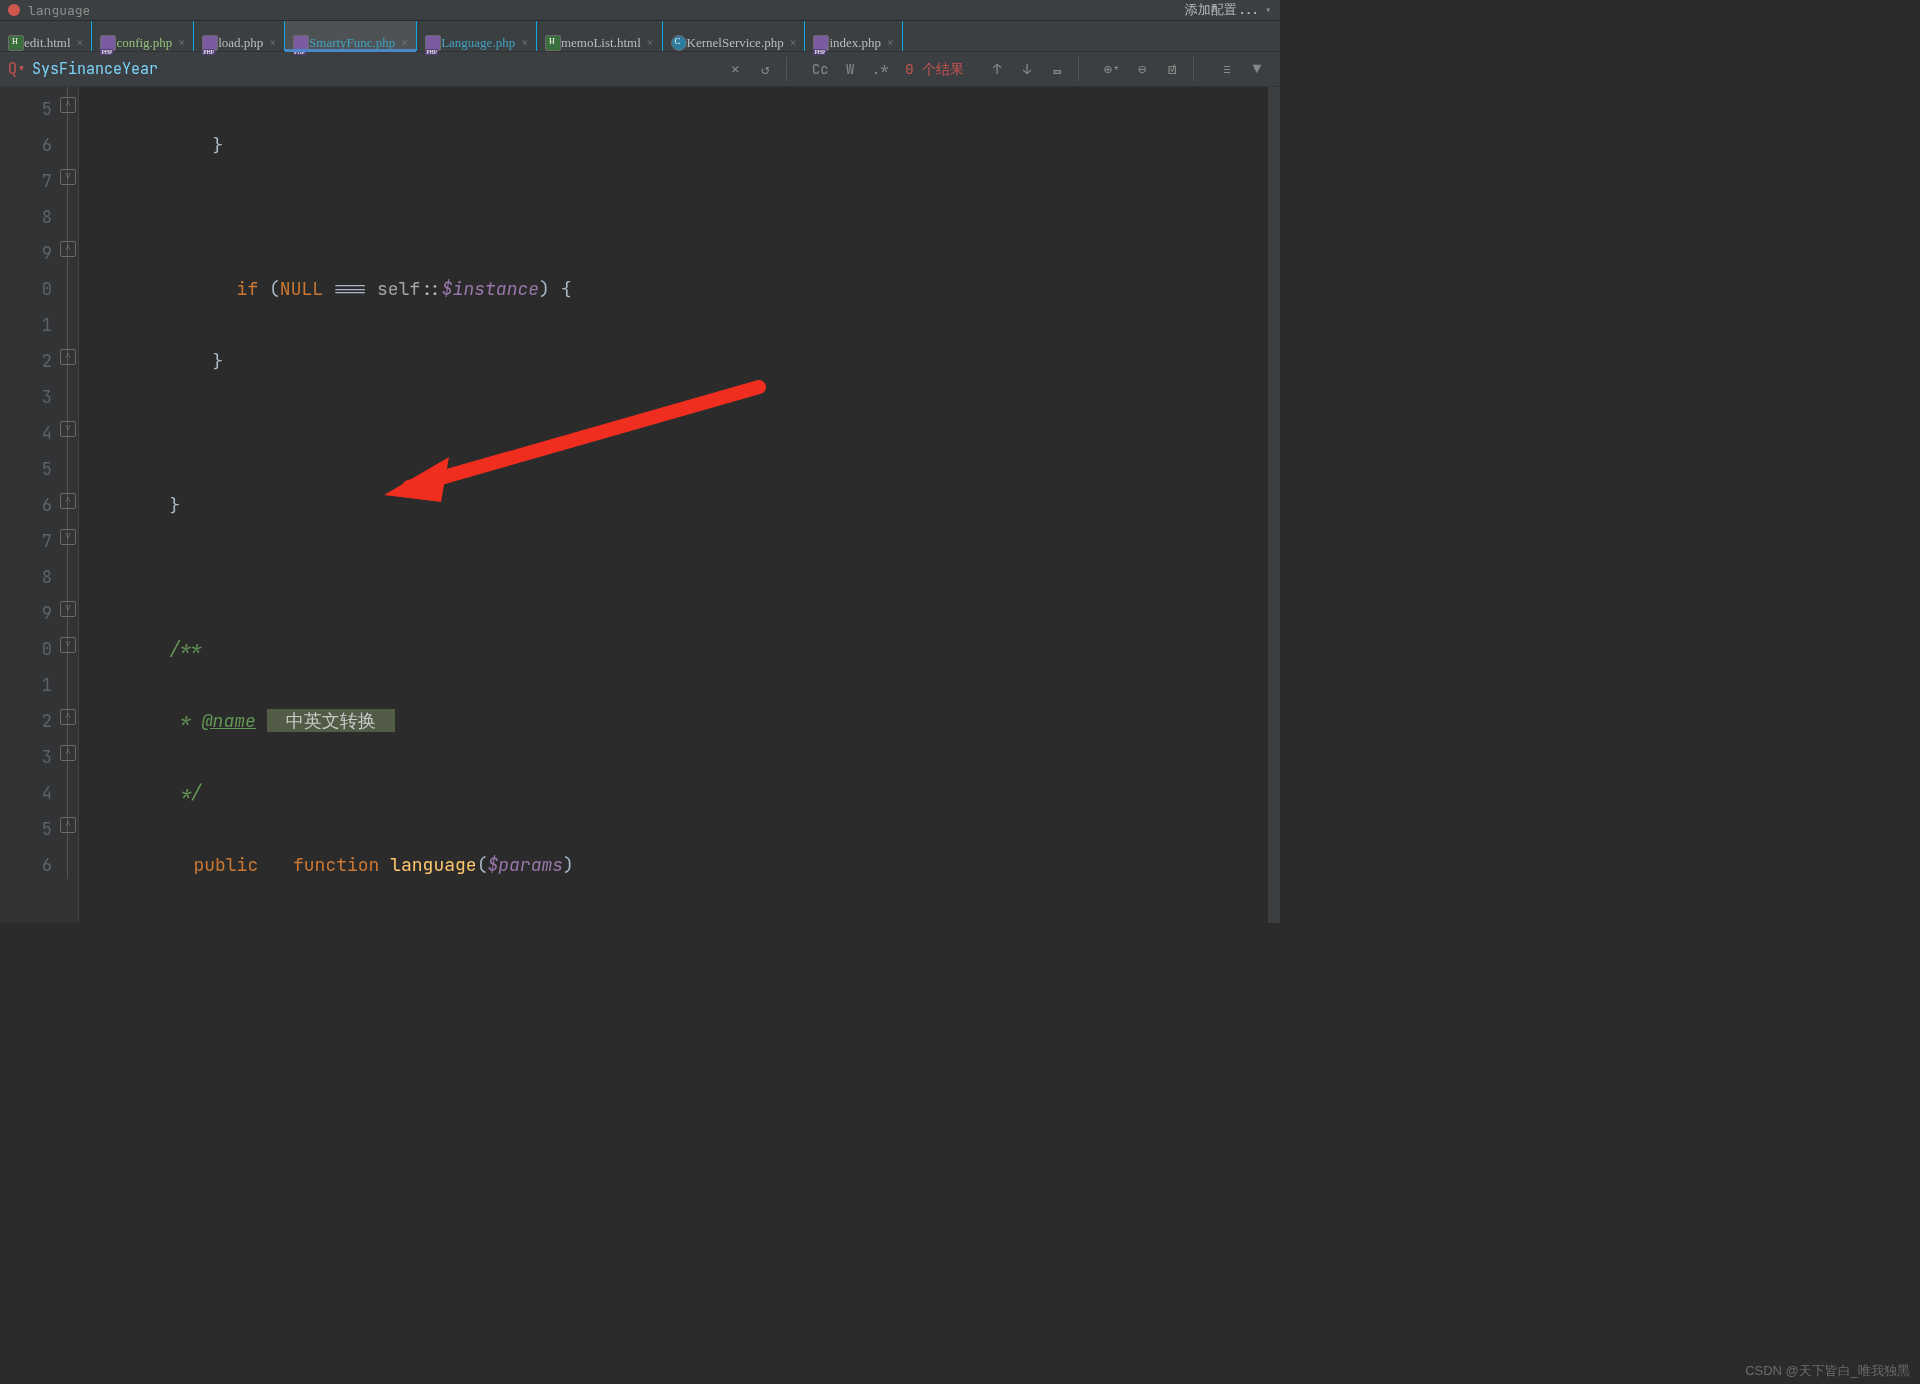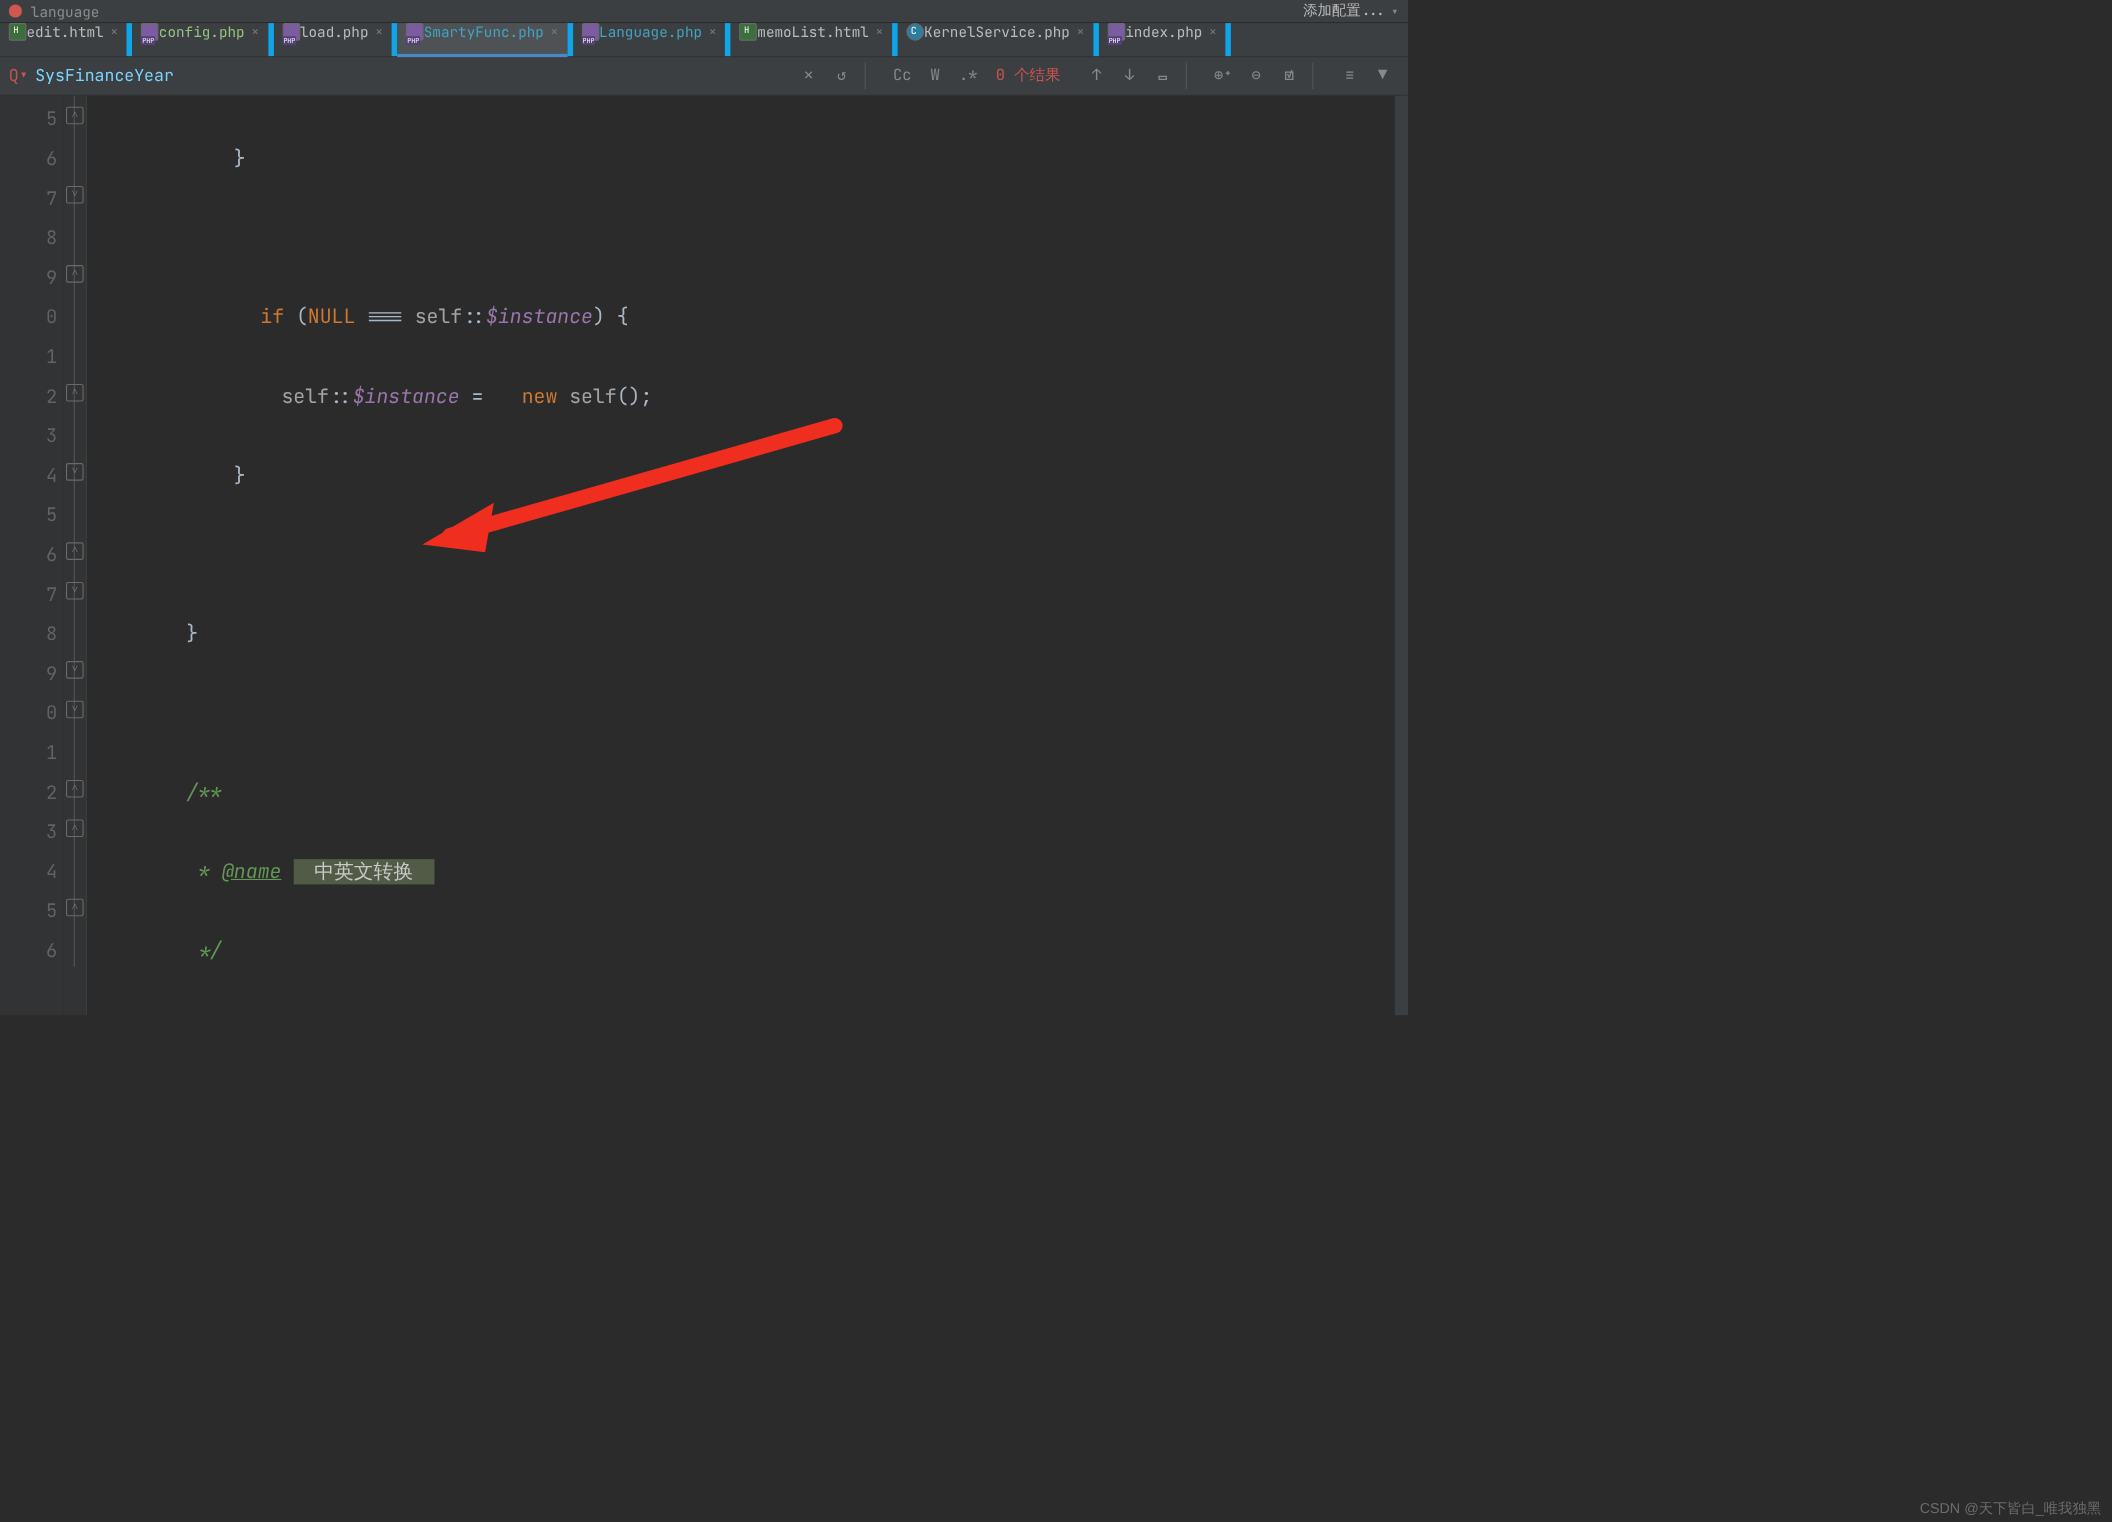--- a/index.html
+++ b/index.html
@@ -7,21 +7,21 @@
   
   .topbar{display:flex;align-items:center;height:20px;background:#3c3f41;padding:0 8px;font-size:13px;color:#bbbbbb;border-bottom:1px solid #2b2b2b;}
   .topbar .dot{width:12px;height:12px;border-radius:50%;background:#d0574f;margin-right:8px;display:inline-block;}
   .topbar .crumb{color:#8c8c8c;}
   .topbar .spacer{flex:1;}
   .topbar .addcfg{color:#bbb;}
   .chev{margin-left:4px;color:#888;}
 
   
   .tabstrip{display:flex;align-items:center;height:30px;background:#3c3f41;border-bottom:1px solid #323232;font-size:13px;}
-  .tab{display:flex;align-items:flex-start;height:100%;padding:0 8px;color:#bbbbbb;border-right:5px solid #0ea5e9;position:relative;cursor:pointer;}
+  .tab{display:flex;align-items:flex-end;height:100%;padding:0 8px;color:#bbbbbb;border-right:1px solid #0ea5e9;position:relative;cursor:pointer;font-family:Liberation Serif, serif;}
   .tab.active{background:#4e5254;color:#d7d7d7;}
   .tab.active::after{content:"";position:absolute;left:0;right:0;bottom:-1px;height:3px;background:#4a88c7;}
   .tab.modified{color:#42a3c2;}
   .tab.cfgphp{color:#94c37c;}
   .tab .close{margin-left:6px;color:#7a7a7a;font-size:12px;}
   .iconbox{display:inline-block;width:14px;height:14px;border:1px solid #6a6a6a;border-radius:2px;position:relative;}
   .iconbox.php{background:#7b5ca0;}
   .iconbox.html{background:#3a6e3a;}
   .iconbox.c{background:#2c7da0;border-radius:50%;}
   .iconbox.php::after,.iconbox.html::after{content:"";position:absolute;left:2px;bottom:-4px;font-size:8px;color:#fff;}
@@ -187,21 +187,20 @@
     <div class="foldmark" style="top:550px;">˅</div>
     <div class="foldmark" style="top:622px;">˄</div>
     <div class="foldmark" style="top:658px;">˄</div>
     <div class="foldmark" style="top:730px;">˄</div>
   </div>
 
   <div class="code">
 <div class="row"><span class="plain">            }</span></div>
 <div class="row"><span class="plain"></span></div>
 <div class="row"><span>            </span><span class="kw">if </span><span class="plain">(</span><span class="const">NULL</span><span class="plain"> === </span><span class="self">self</span><span class="plain">::</span><span class="var">$instance</span><span class="plain">) {</span></div>
-<div class="row"><span>                </span><span class="self">self</span><span class="plain">::</span><span class="var">$instance</span><span class="plain"> = </span><span class="kw">new </span><span class="self">self</span><span class="plain">();</span></div>
 <div class="row"><span class="plain">            }</span></div>
 <div class="row"><span class="plain"></span></div>
 <div class="row"><span class="plain">        }</span></div>
 <div class="row"><span class="plain"></span></div>
 <div class="row"><span class="doc">        /**</span></div>
 <div class="row"><span class="doc">         * </span><span class="tag">@name</span><span class="doc"> </span><span class="mark">中英文转换</span></div>
 <div class="row"><span class="doc">         */</span></div>
 <div class="row"><span>        </span><span class="kw">public </span><span class="kw">function </span><span class="fn">language</span><span class="plain">(</span><span class="var">$params</span><span class="plain">)</span></div>
 <div class="row"><span class="plain">        {</span></div>
 <div class="row"><span>            </span><span class="kw">foreach </span><span class="plain">(</span><span class="var">$params</span><span class="kw"> as </span><span class="var">$pk</span><span class="plain"> =&gt; </span><span class="var">$pv</span><span class="plain">) {</span></div>

